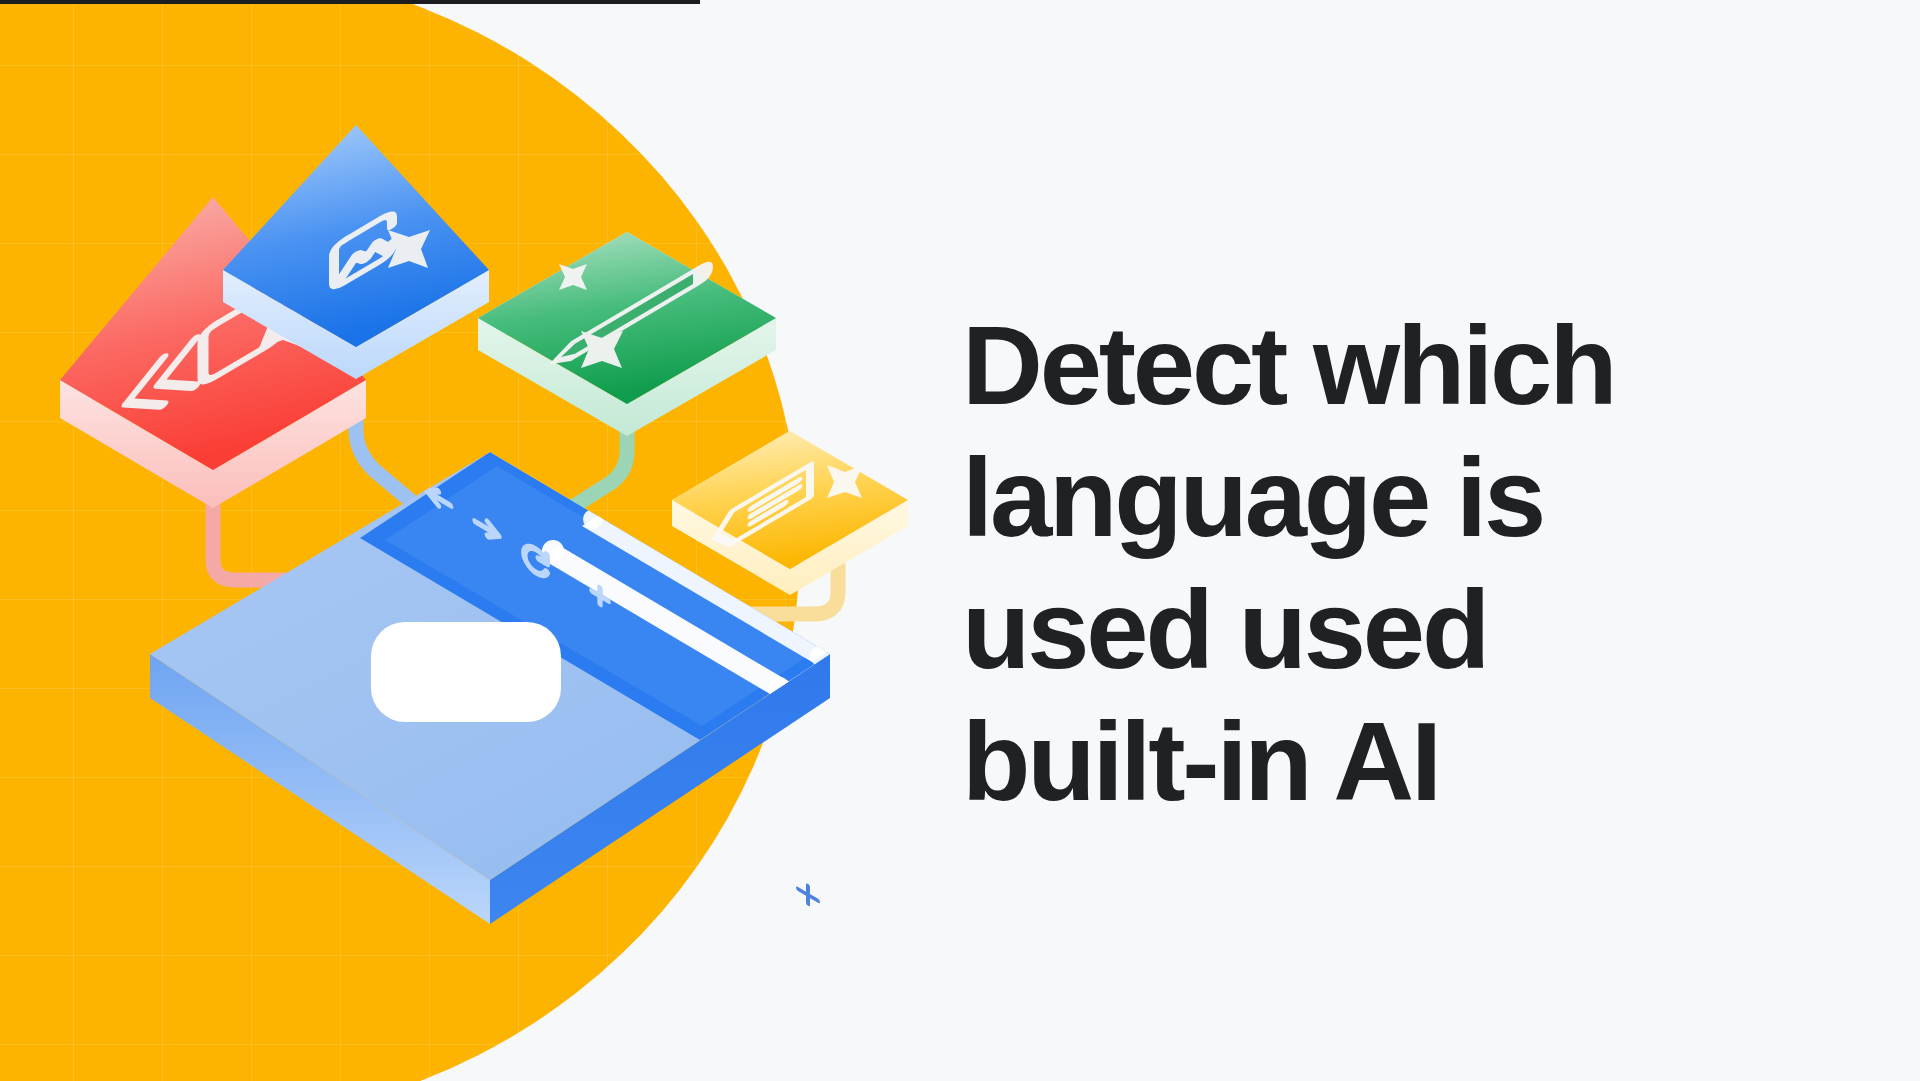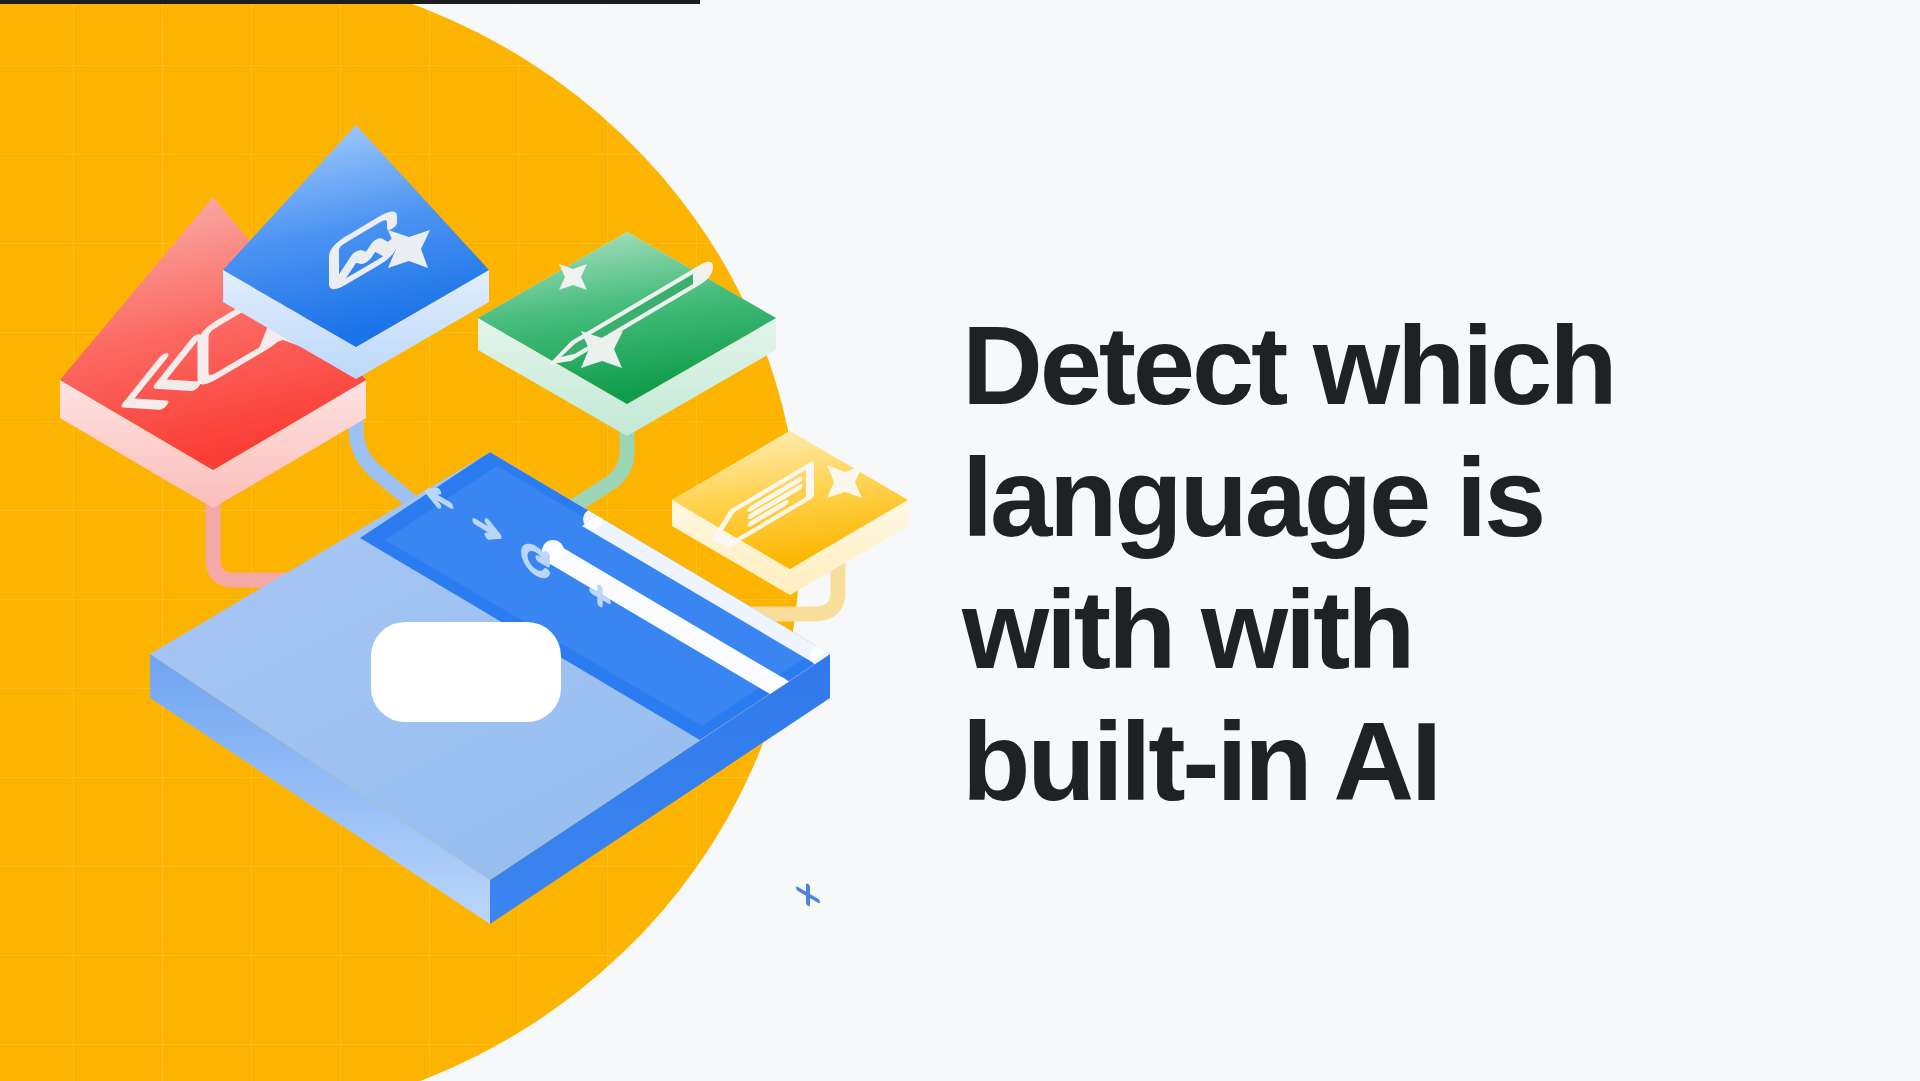--- a/index.html
+++ b/index.html
@@ -259,17 +259,17 @@
         </g>
         <path d="M 862 498 L 855 482 L 863 465 L 845 472 L 827 465 L 834 482 L 827 498 L 845 492 Z" fill="#FAFAFA"></path>
       </g>
     </g>
   </svg>
   </div>
 
   <div class="headline-wrap">
     <h1 class="headline">Detect which
 language is
-with with
+used used
 built-in AI</h1>
   </div>
 
 </div>
 
 </body></html>

